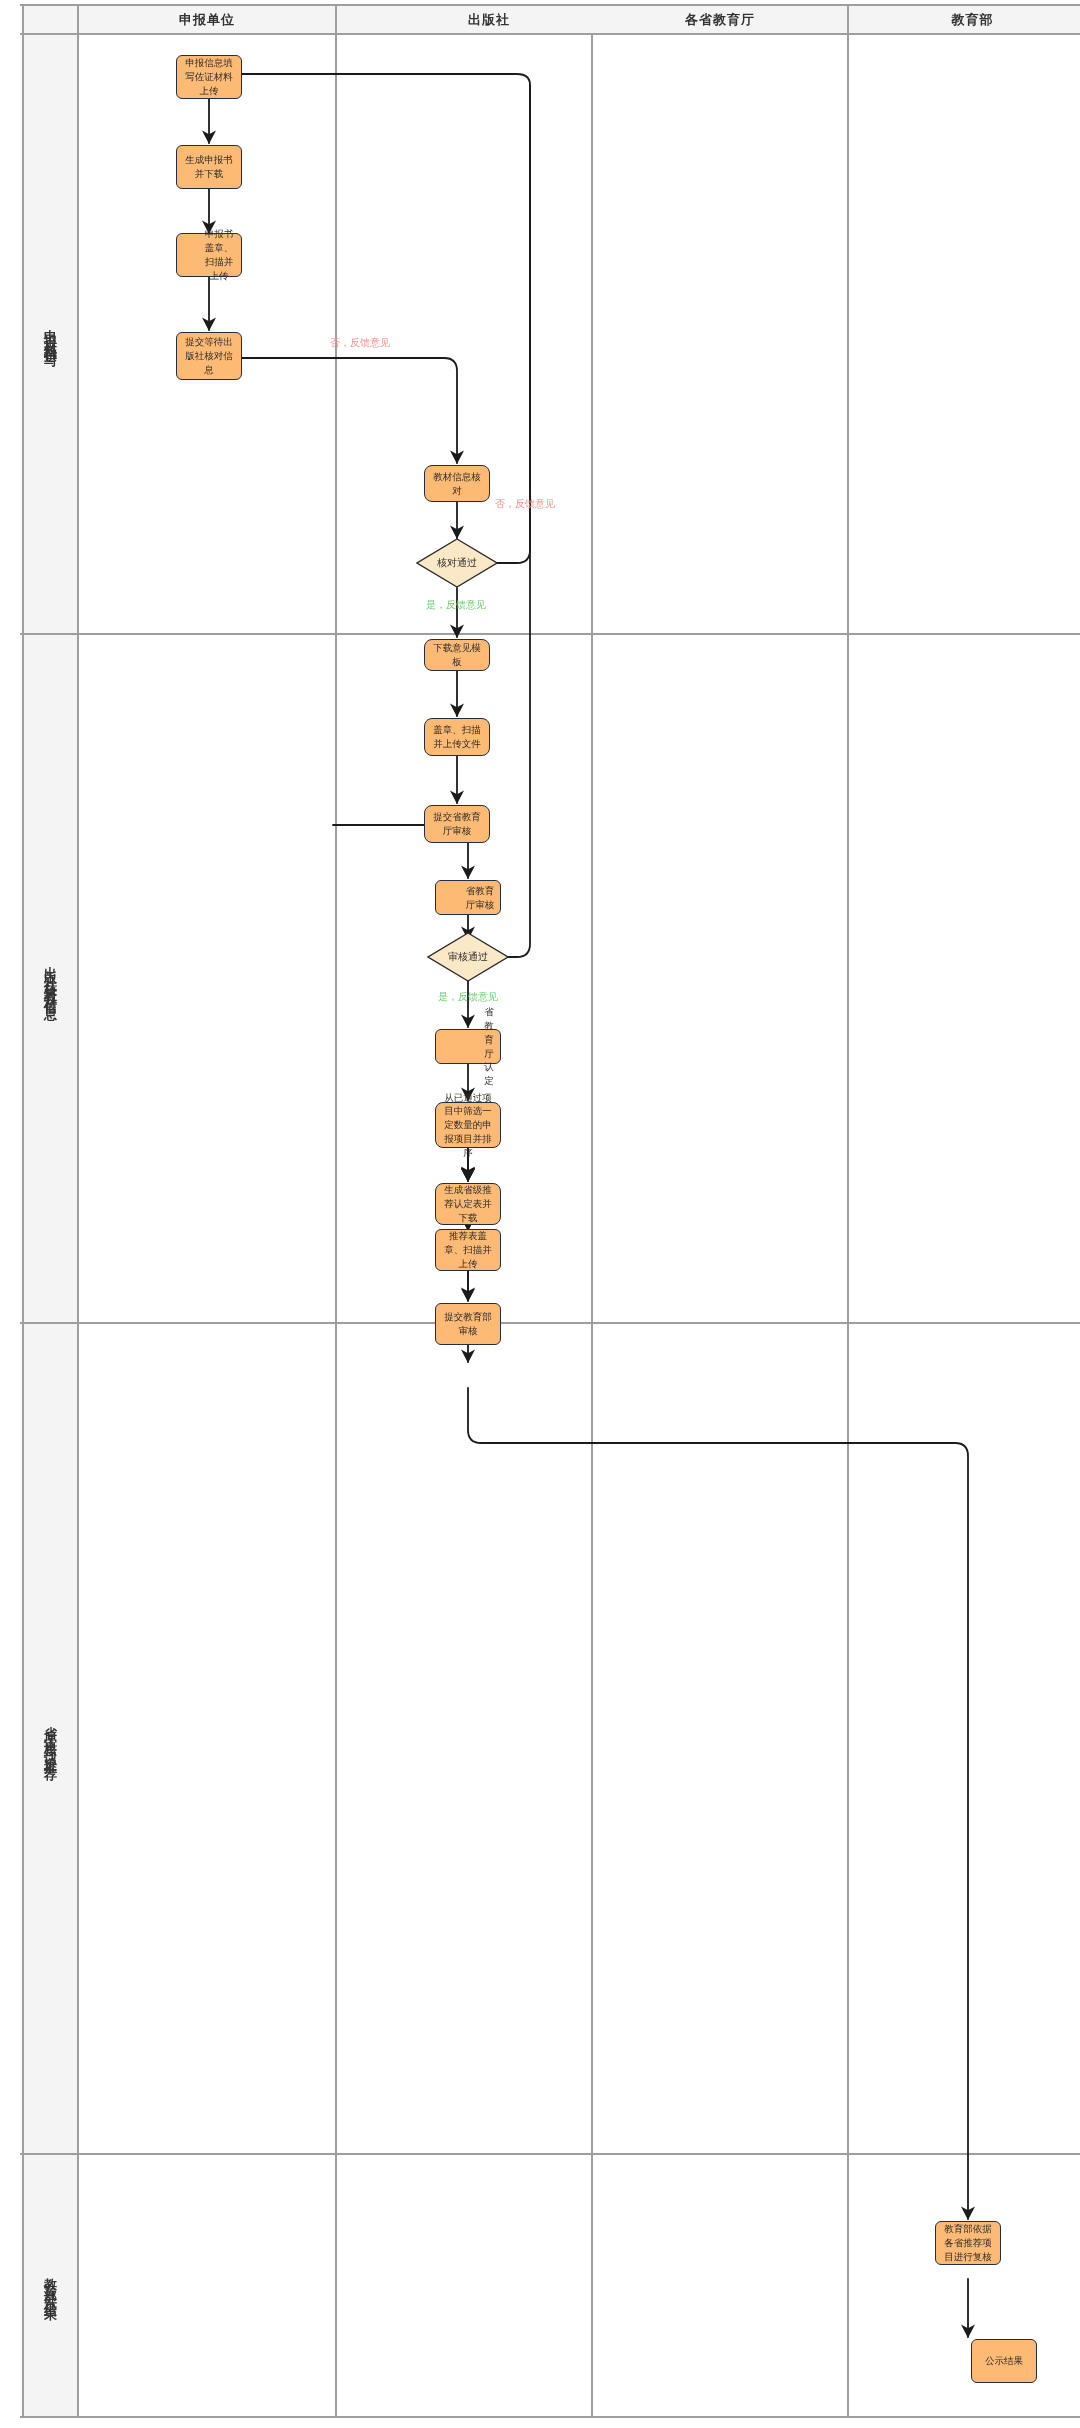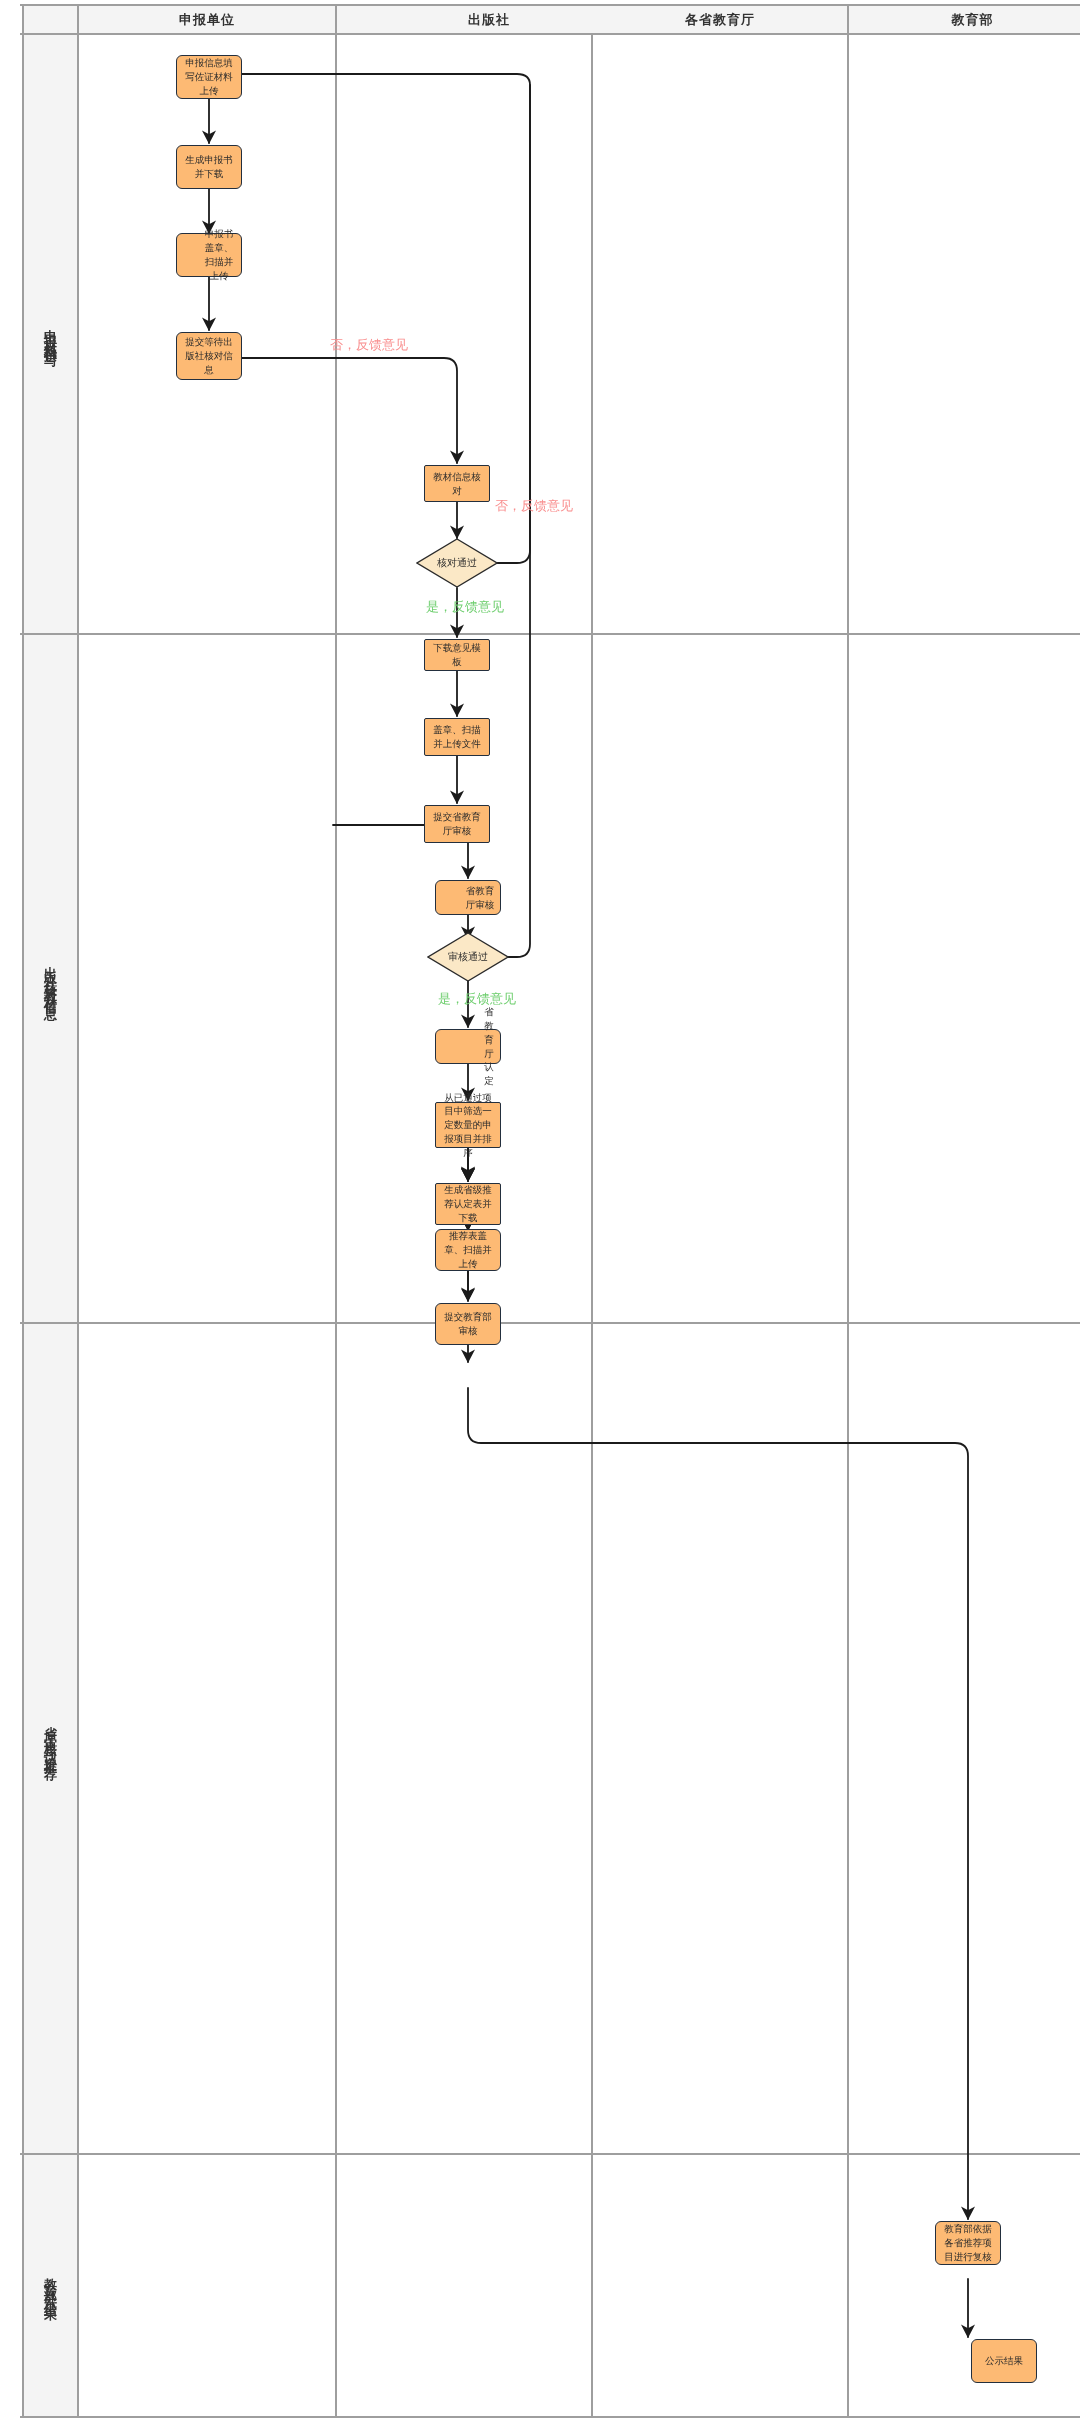--- a/index.html
+++ b/index.html
@@ -15,29 +15,29 @@
                justify-content:center;font-size:13px;font-weight:bold;color:#333;letter-spacing:1px;}
   .lane-label{position:absolute;background:#f4f4f4;display:flex;align-items:center;
               justify-content:center;}
   .lane-label span{writing-mode:vertical-rl;text-orientation:upright;font-size:13px;
                    font-weight:bold;color:#333;letter-spacing:5px;line-height:1;}
 
   
   .node{position:absolute;box-sizing:border-box;background:#fdba74;border:1.6px solid #232f3e;
         border-radius:6px;display:flex;align-items:center;justify-content:center;text-align:center;
         font-size:9.5px;color:#2b2b2b;line-height:1.45;padding:2px 4px;}
-  .node.sq{border-radius:2px;border-width:1.4px;}
+  .node.sq{border-radius:8px;border-width:1.4px;}
 
   .diamond{position:absolute;}
   .diamond svg{position:absolute;left:0;top:0;}
   .diamond .dlabel{position:absolute;left:0;top:0;width:100%;height:100%;
         display:flex;align-items:center;justify-content:center;font-size:10px;color:#2b2b2b;}
 
   
-  .elabel{position:absolute;font-size:13px;white-space:nowrap;}
+  .elabel{position:absolute;font-size:10px;white-space:nowrap;}
   .elabel.no{color:#f98e8e;}
   .elabel.yes{color:#6ece6e;}
 
   svg.edges{position:absolute;left:0;top:0;width:1080px;height:2428px;pointer-events:none;}
 </style>
 </head>
 <body>
 
 <div id="canvas">
 

